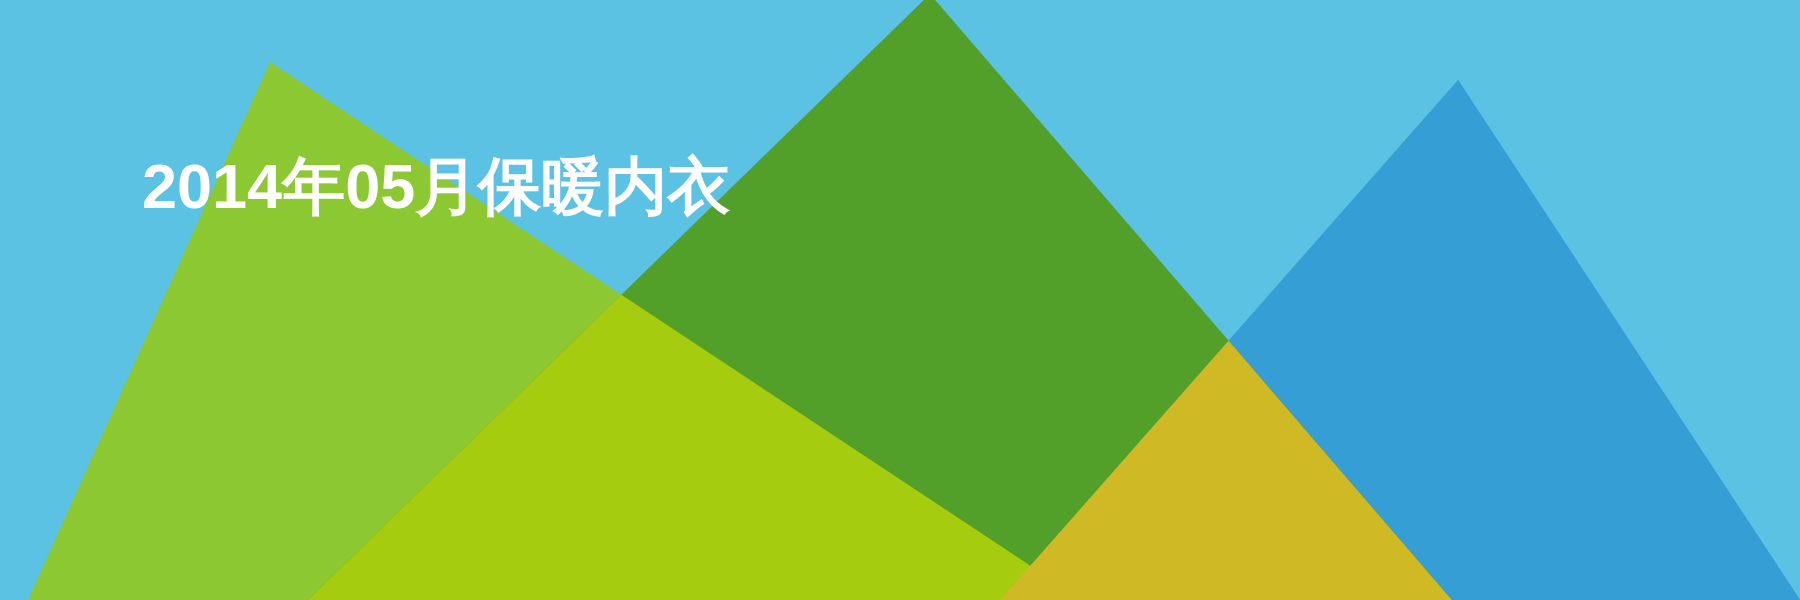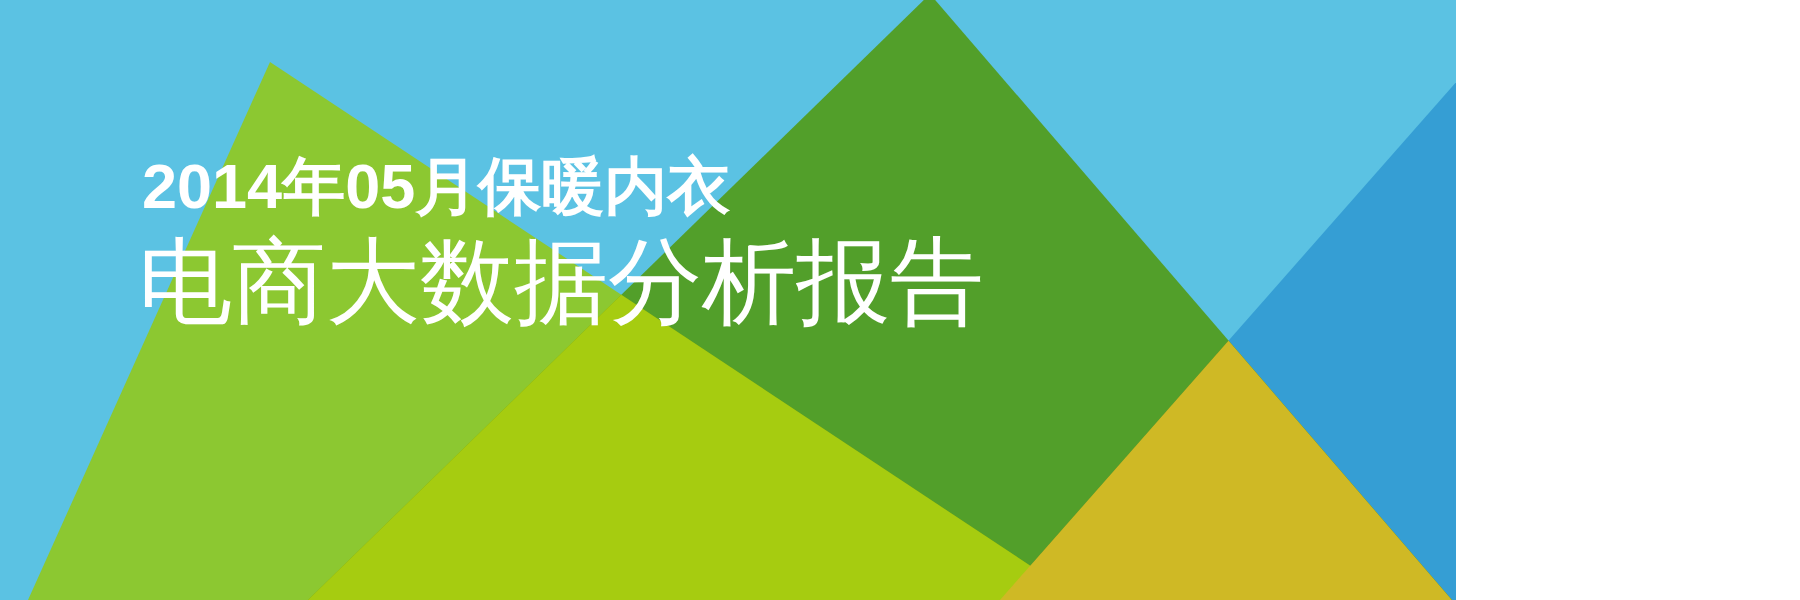--- a/index.html
+++ b/index.html
@@ -3,21 +3,21 @@
 <meta charset="utf-8">
 <title>Report Cover Banner</title>
 <style>
   html, body {
     margin: 0;
     padding: 0;
     background: #ffffff;
   }
   #banner {
     position: relative;
-    width: 1456px;
+    width: 1800px;
     height: 600px;
     overflow: hidden;
     font-family: "Liberation Sans", "DejaVu Sans", sans-serif;
   }
   #bg-svg {
     position: absolute;
     top: 0; left: 0;
     width: 1800px;
     height: 600px;
     display: block;
@@ -87,16 +87,15 @@
     </g>
 
     <g clip-path="url(#clip-green)">
       <polygon points="270,62 1200,600 1200,-6" fill="#000000" fill-opacity="0.02"></polygon>
     </g>
 
   </svg>
 
   <div id="title-block">
     <div id="title-line-1" class="title-line">2014年05月保暖内衣</div>
-    <div id="title-line-2" class="title-line">电商大数据分析报告</div>
   </div>
 
 </div>
 
 </body></html>

